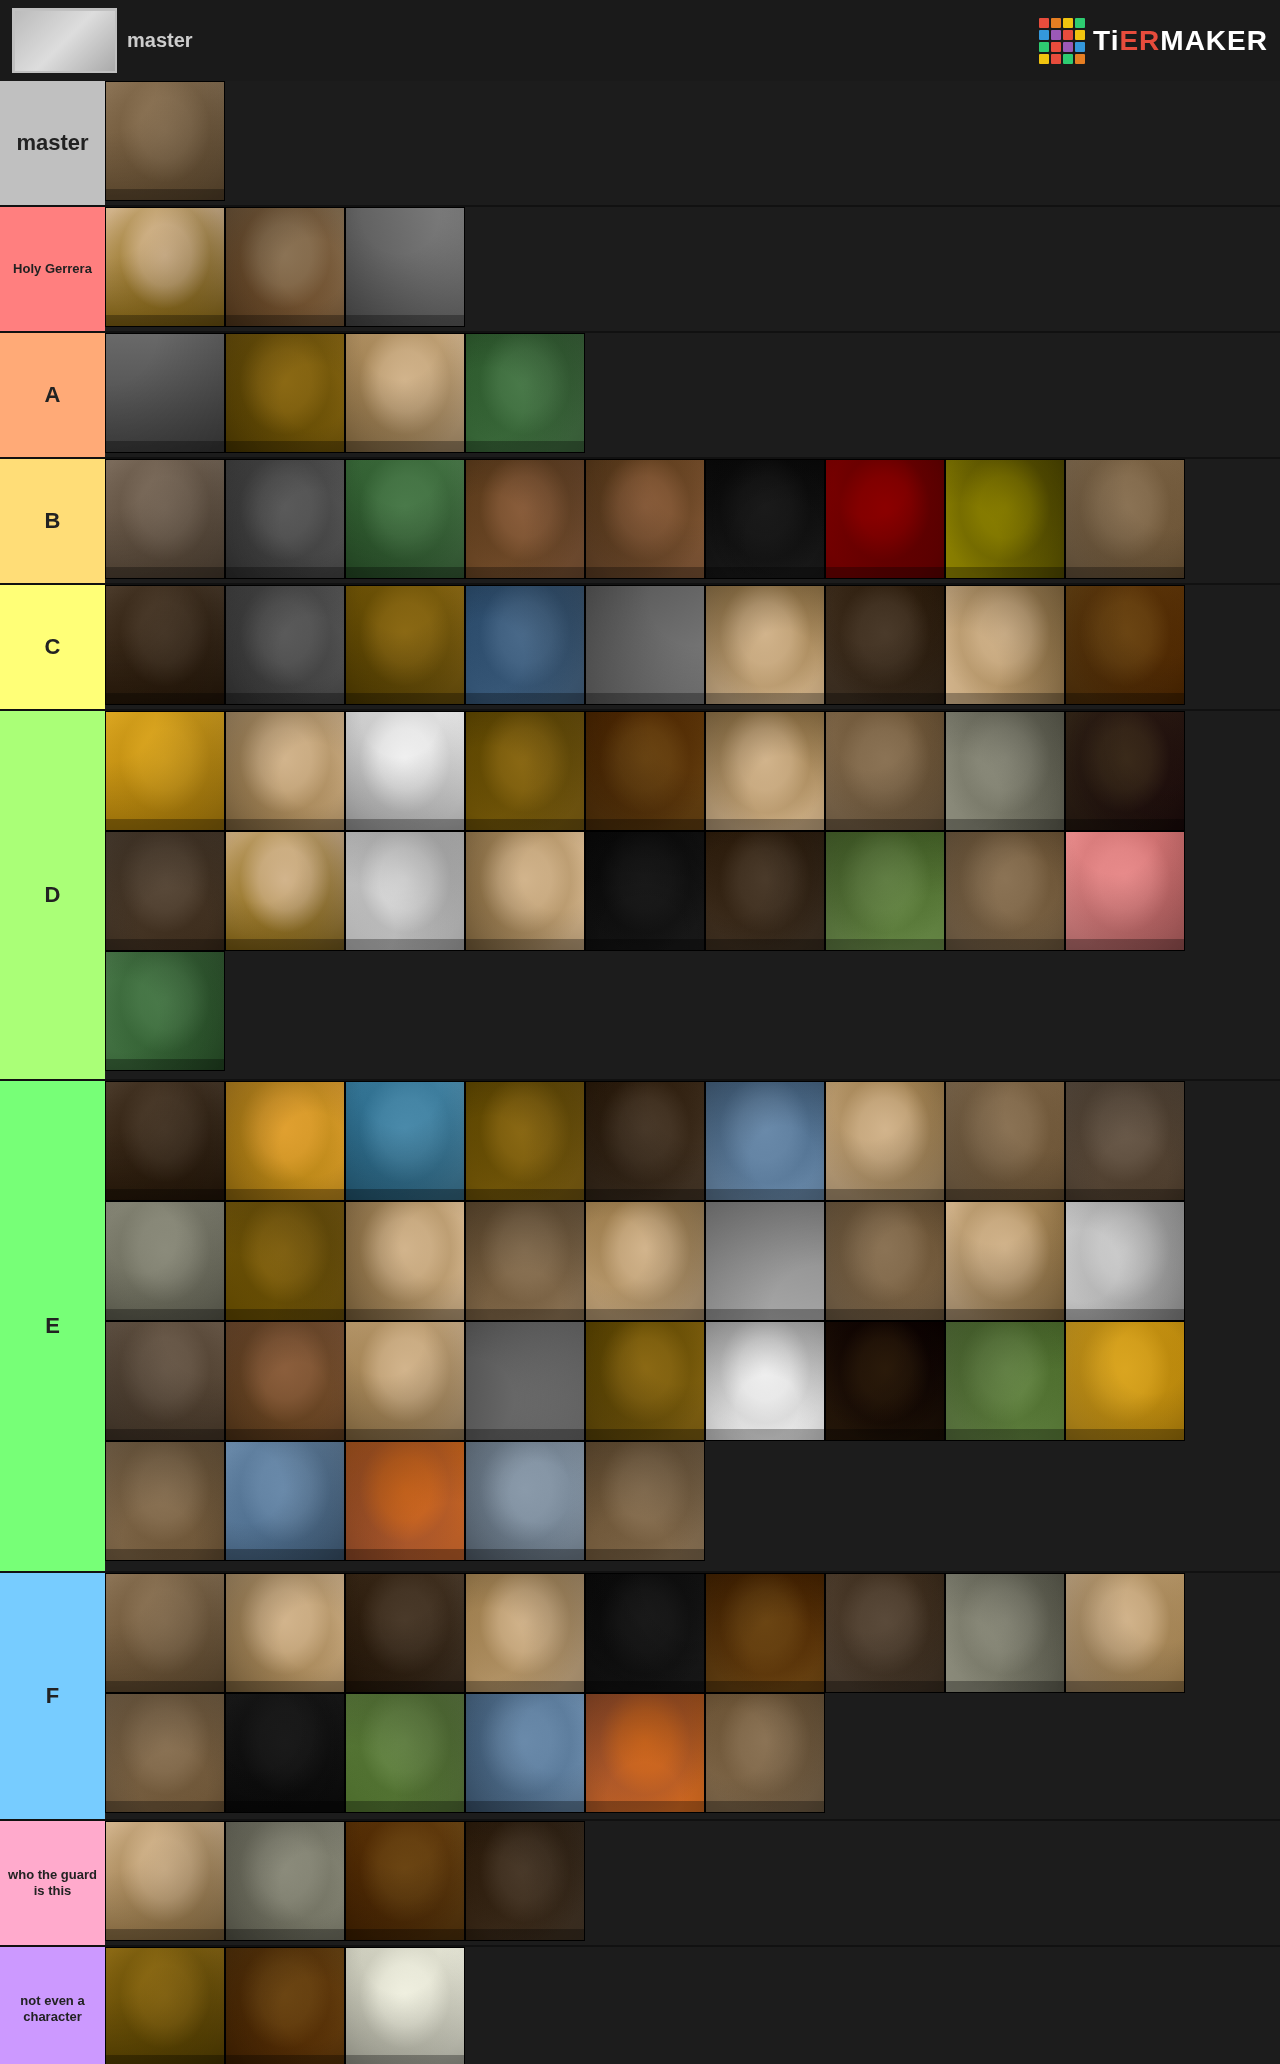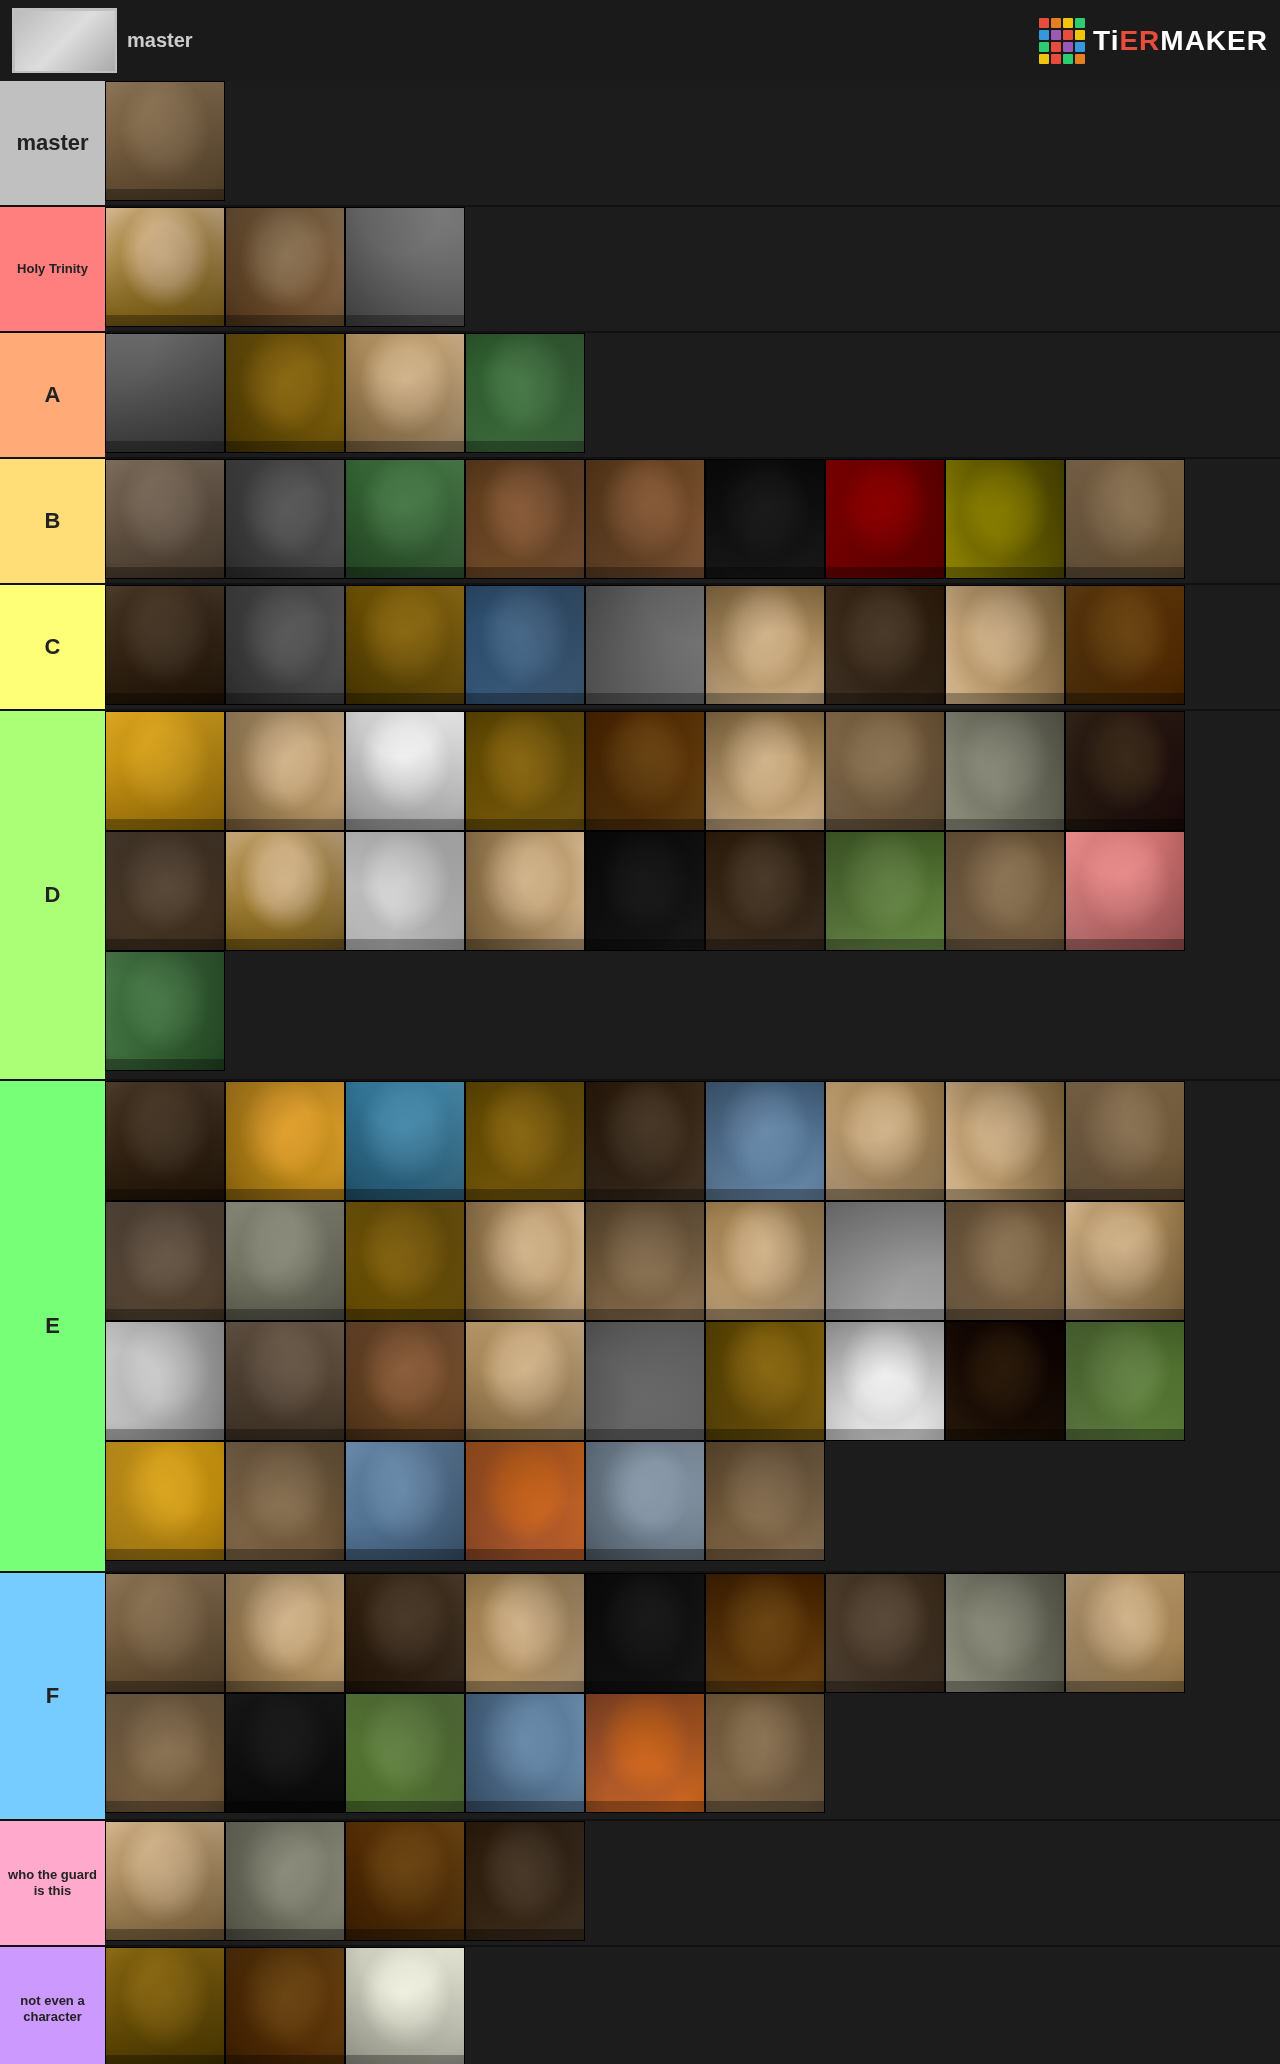--- a/index.html
+++ b/index.html
@@ -133,21 +133,21 @@
         <div class="tier-label tier-master" style="background: rgb(192, 192, 192); color: rgb(34, 34, 34); font-size: 22px; font-weight: bold;">master</div>
         <div class="tier-items">
           <div class="tier-item" title="Palpatine" style="background: linear-gradient(0deg, rgb(107, 83, 53), rgb(139, 115, 85)); position: relative;">
             <div style="position: absolute; inset: 0px; background: radial-gradient(55% 65% at 50% 40%, rgb(139, 115, 85) 0%, rgba(139, 115, 85, 0.6) 40%, rgba(107, 83, 53, 0.267) 70%, transparent 100%);"></div>
             <div style="position: absolute; inset: 0px; background: radial-gradient(circle at 0% 0%, transparent 30%, rgba(0, 0, 0, 0.3) 100%);"></div>
             <div style="position: absolute; bottom: 0px; left: 0px; right: 0px; background: rgba(0, 0, 0, 0.3); color: rgba(255, 255, 255, 0); font-size: 8px; text-align: center; padding: 1px;">Palpatine</div>
           </div>
         </div>
       </div>
       <div class="tier-row" style="min-height: 126px;">
-        <div class="tier-label tier-holy" style="background: rgb(255, 127, 127); color: rgb(34, 34, 34); font-size: 13px; font-weight: bold;">Holy Trinity</div>
+        <div class="tier-label tier-holy" style="background: rgb(255, 127, 127); color: rgb(34, 34, 34); font-size: 13px; font-weight: bold;">Holy Gerrera</div>
         <div class="tier-items">
           <div class="tier-item" title="Obi-Wan" style="background: linear-gradient(0deg, rgb(139, 105, 20), rgb(210, 180, 140)); position: relative;">
             <div style="position: absolute; inset: 0px; background: radial-gradient(55% 65% at 50% 40%, rgb(210, 180, 140) 0%, rgba(210, 180, 140, 0.6) 40%, rgba(139, 105, 20, 0.267) 70%, transparent 100%);"></div>
             <div style="position: absolute; inset: 0px; background: radial-gradient(circle at 0% 0%, transparent 30%, rgba(0, 0, 0, 0.3) 100%);"></div>
             <div style="position: absolute; bottom: 0px; left: 0px; right: 0px; background: rgba(0, 0, 0, 0.3); color: rgba(255, 255, 255, 0); font-size: 8px; text-align: center; padding: 1px;">Obi-Wan</div>
           </div>
           <div class="tier-item" title="Anakin" style="background: linear-gradient(37deg, rgb(101, 67, 33), rgb(139, 115, 85)); position: relative;">
             <div style="position: absolute; inset: 0px; background: radial-gradient(55% 65% at 50% 40%, rgb(139, 115, 85) 0%, rgba(139, 115, 85, 0.6) 40%, rgba(101, 67, 33, 0.267) 70%, transparent 100%);"></div>
             <div style="position: absolute; inset: 0px; background: radial-gradient(circle at 73% 53%, transparent 30%, rgba(0, 0, 0, 0.3) 100%);"></div>
             <div style="position: absolute; bottom: 0px; left: 0px; right: 0px; background: rgba(0, 0, 0, 0.3); color: rgba(255, 255, 255, 0); font-size: 8px; text-align: center; padding: 1px;">Anakin</div>
@@ -415,25 +415,20 @@
           <div class="tier-item" title="Watto" style="background: linear-gradient(185deg, rgb(74, 106, 138), rgb(106, 138, 170)); position: relative;">
             <div style="position: absolute; inset: 0px; background: radial-gradient(55% 65% at 50% 40%, rgb(106, 138, 170) 0%, rgba(106, 138, 170, 0.6) 40%, rgba(74, 106, 138, 0.267) 70%, transparent 100%);"></div>
             <div style="position: absolute; inset: 0px; background: radial-gradient(circle at 65% 65%, transparent 30%, rgba(0, 0, 0, 0.3) 100%);"></div>
             <div style="position: absolute; bottom: 0px; left: 0px; right: 0px; background: rgba(0, 0, 0, 0.3); color: rgba(255, 255, 255, 0); font-size: 8px; text-align: center; padding: 1px;">Watto</div>
           </div>
           <div class="tier-item" title="Male human" style="background: linear-gradient(222deg, rgb(155, 123, 75), rgb(210, 180, 140)); position: relative;">
             <div style="position: absolute; inset: 0px; background: radial-gradient(55% 65% at 50% 40%, rgb(210, 180, 140) 0%, rgba(210, 180, 140, 0.6) 40%, rgba(155, 123, 75, 0.267) 70%, transparent 100%);"></div>
             <div style="position: absolute; inset: 0px; background: radial-gradient(circle at 38% 18%, transparent 30%, rgba(0, 0, 0, 0.3) 100%);"></div>
             <div style="position: absolute; bottom: 0px; left: 0px; right: 0px; background: rgba(0, 0, 0, 0.3); color: rgba(255, 255, 255, 0); font-size: 8px; text-align: center; padding: 1px;">Male human</div>
           </div>
-          <div class="tier-item" title="Cumberbatch" style="background: linear-gradient(259deg, rgb(155, 123, 75), rgb(210, 180, 140)); position: relative;">
-            <div style="position: absolute; inset: 0px; background: radial-gradient(55% 65% at 50% 40%, rgb(210, 180, 140) 0%, rgba(210, 180, 140, 0.6) 40%, rgba(155, 123, 75, 0.267) 70%, transparent 100%);"></div>
-            <div style="position: absolute; inset: 0px; background: radial-gradient(circle at 11% 71%, transparent 30%, rgba(0, 0, 0, 0.3) 100%);"></div>
-            <div style="position: absolute; bottom: 0px; left: 0px; right: 0px; background: rgba(0, 0, 0, 0.3); color: rgba(255, 255, 255, 0); font-size: 8px; text-align: center; padding: 1px;">Cumberbatch</div>
-          </div>
           <div class="tier-item" title="Alien guard" style="background: linear-gradient(296deg, rgb(107, 83, 53), rgb(139, 115, 85)); position: relative;">
             <div style="position: absolute; inset: 0px; background: radial-gradient(55% 65% at 50% 40%, rgb(139, 115, 85) 0%, rgba(139, 115, 85, 0.6) 40%, rgba(107, 83, 53, 0.267) 70%, transparent 100%);"></div>
             <div style="position: absolute; inset: 0px; background: radial-gradient(circle at 84% 24%, transparent 30%, rgba(0, 0, 0, 0.3) 100%);"></div>
             <div style="position: absolute; bottom: 0px; left: 0px; right: 0px; background: rgba(0, 0, 0, 0.3); color: rgba(255, 255, 255, 0); font-size: 8px; text-align: center; padding: 1px;">Alien guard</div>
           </div>
           <div class="tier-item" title="Alien creature" style="background: linear-gradient(333deg, rgb(74, 58, 42), rgb(106, 90, 74)); position: relative;">
             <div style="position: absolute; inset: 0px; background: radial-gradient(55% 65% at 50% 40%, rgb(106, 90, 74) 0%, rgba(106, 90, 74, 0.6) 40%, rgba(74, 58, 42, 0.267) 70%, transparent 100%);"></div>
             <div style="position: absolute; inset: 0px; background: radial-gradient(circle at 57% 77%, transparent 30%, rgba(0, 0, 0, 0.3) 100%);"></div>
             <div style="position: absolute; bottom: 0px; left: 0px; right: 0px; background: rgba(0, 0, 0, 0.3); color: rgba(255, 255, 255, 0); font-size: 8px; text-align: center; padding: 1px;">Alien creature</div>
           </div>

